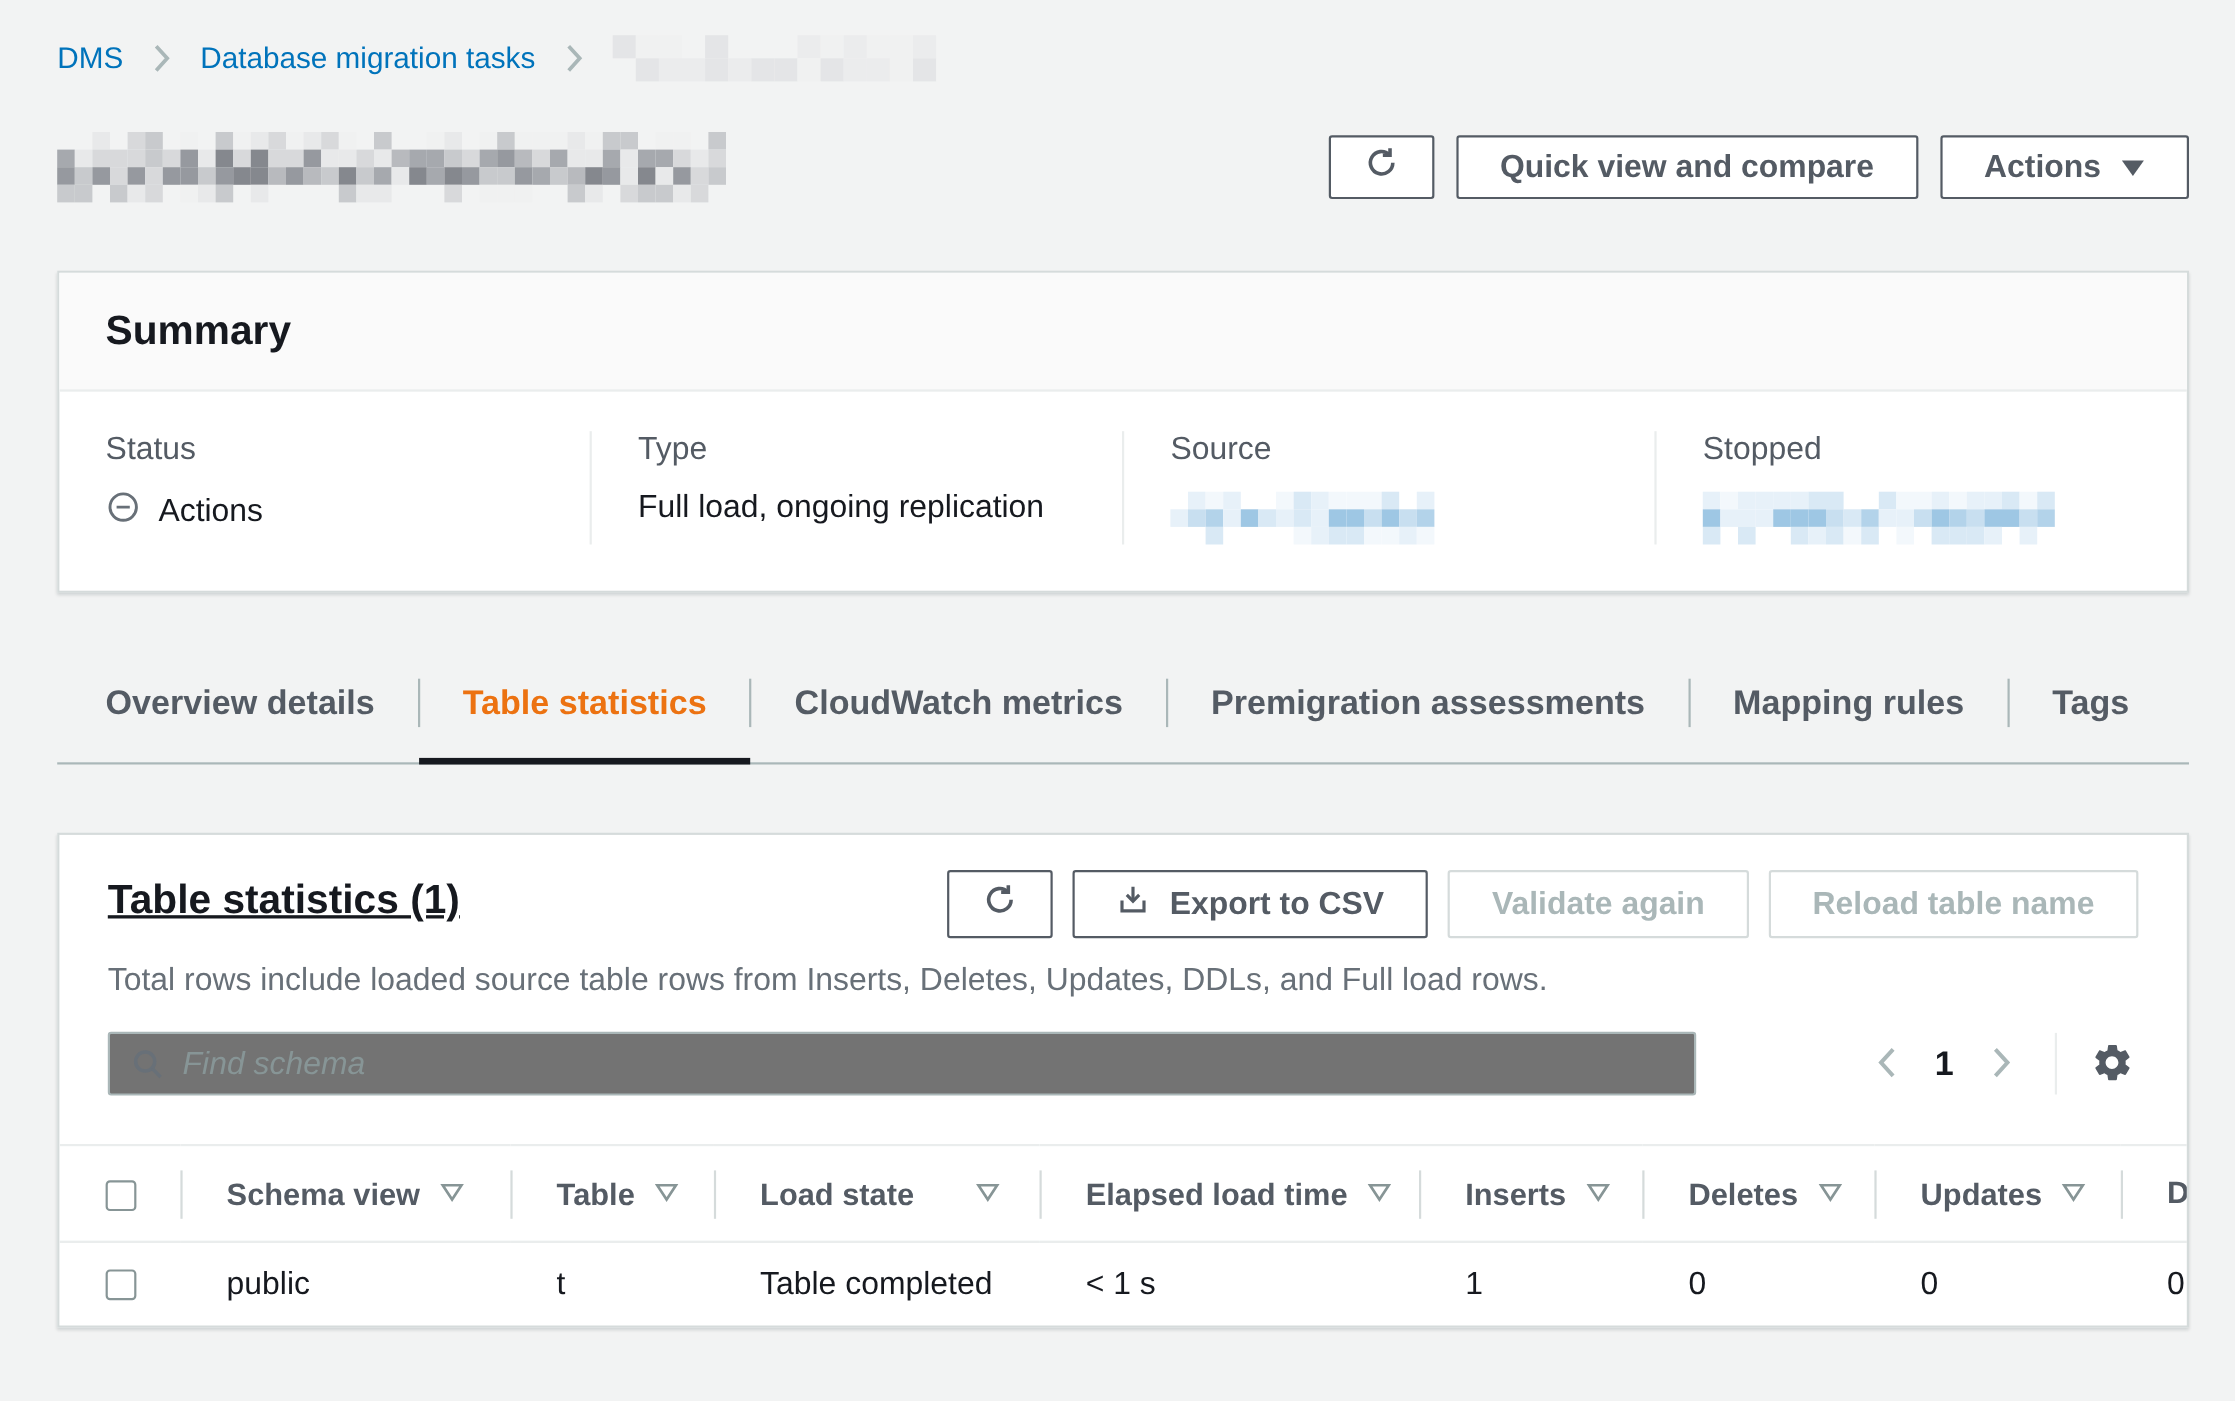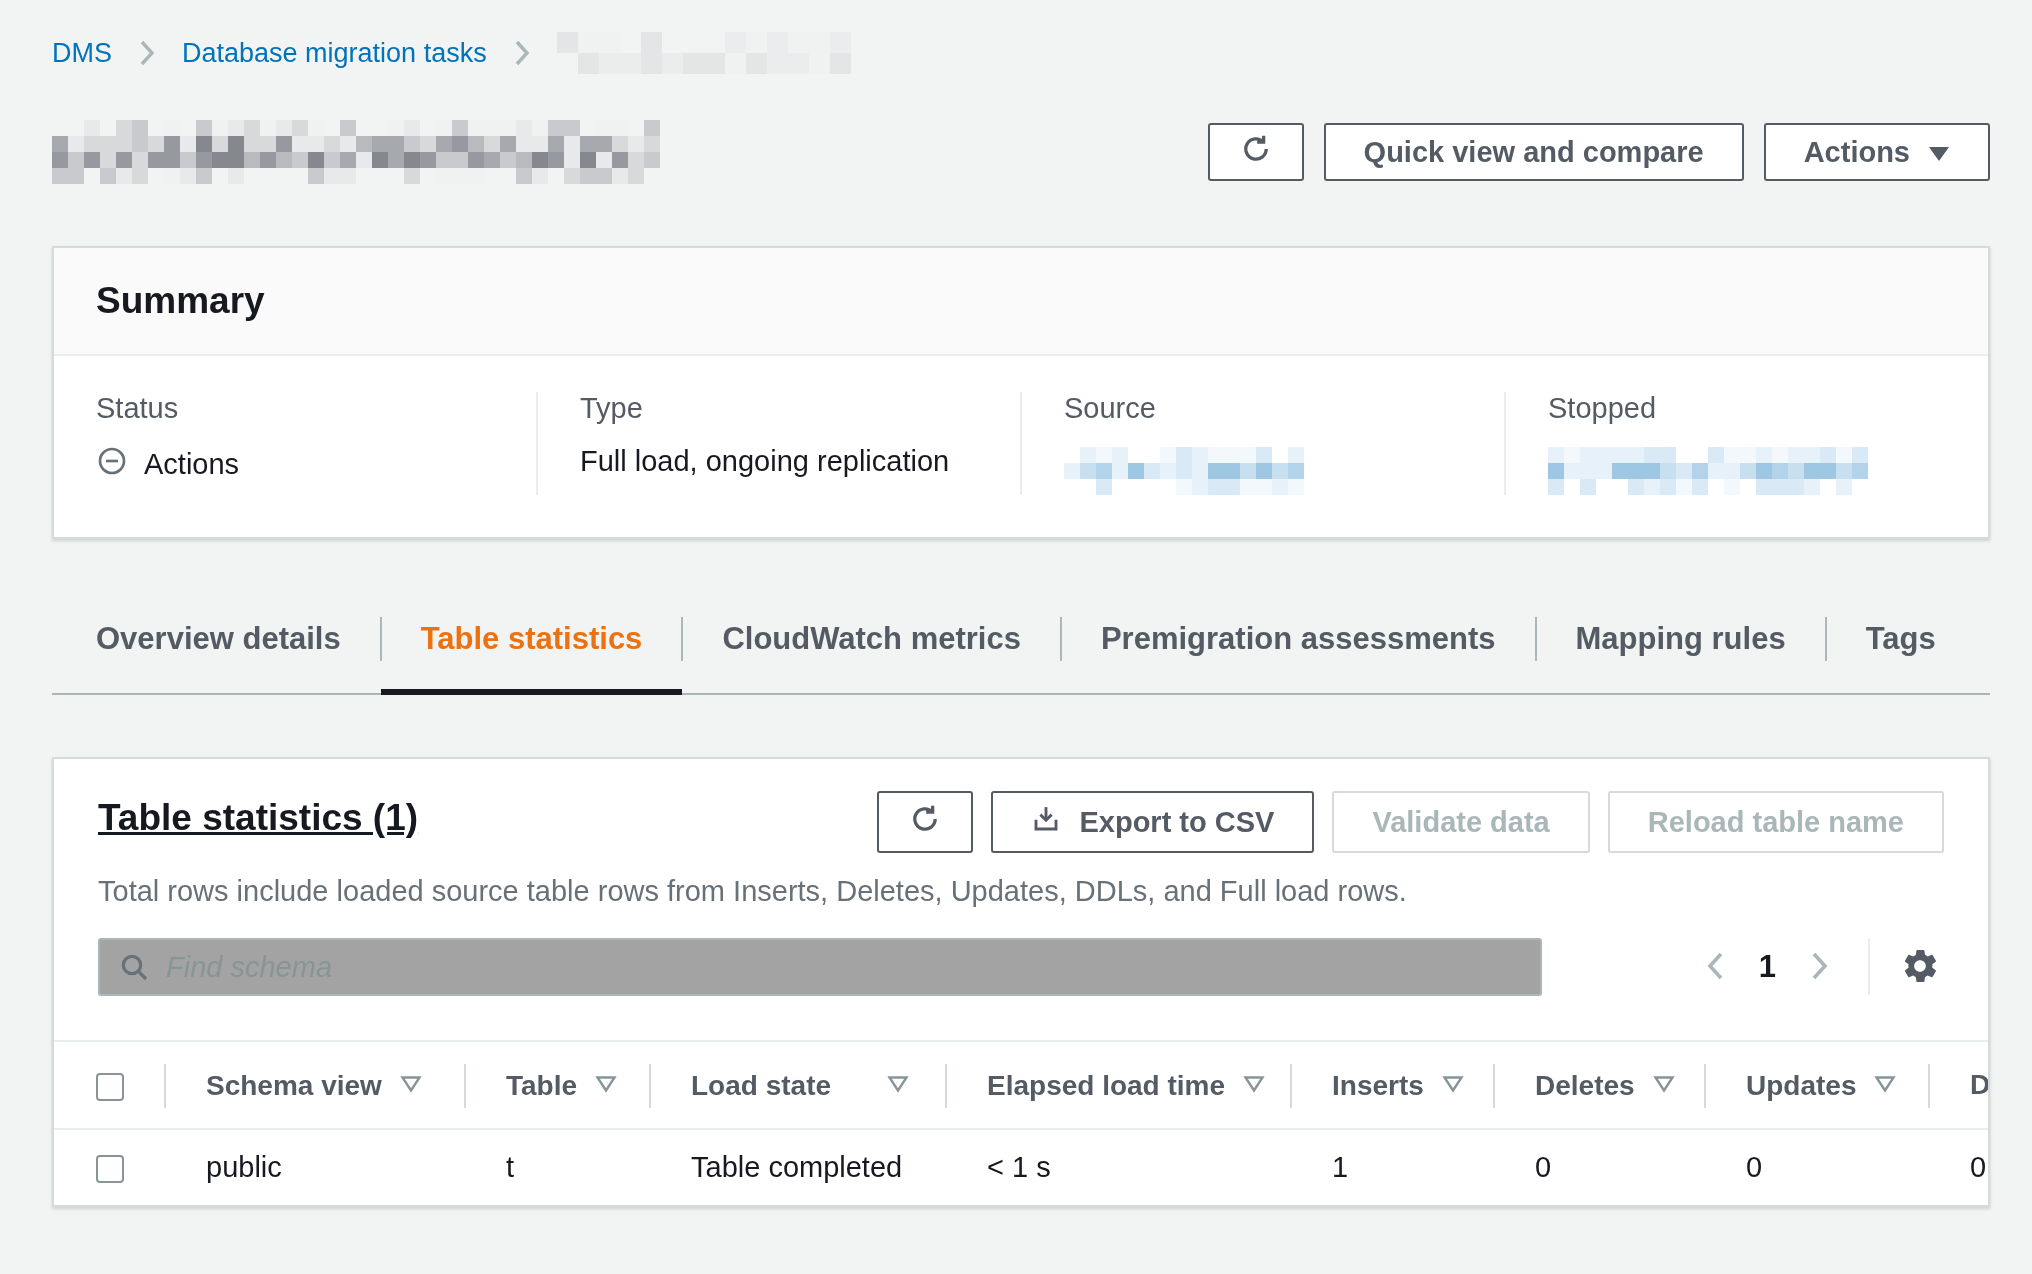--- a/index.html
+++ b/index.html
@@ -62,21 +62,21 @@
   .tp-title-row { display: flex; justify-content: space-between; align-items: flex-start; }
   .tp-title-row h2 { font-size: 37px; font-weight: bold; padding-top: 6px; text-decoration: underline; }
   .tp-actions { display: flex; gap: 18px; }
   .tp-actions .btn { height: 62px; }
   .tp-desc { margin-top: 22px; font-size: 29px; color: #687078; }
   .tp-toolbar { margin-top: 30px; display: flex; align-items: center; }
   .search-box { position: relative; width: 1444px; }
   .search-box input {
     width: 100%; height: 58px; border: 2px solid #aab7b8; border-radius: 3px;
     padding: 0 20px 0 66px; font-family: "Liberation Sans", sans-serif;
-    font-size: 29px; color: #16191f; background: #a3a3a3; outline: none;
+    font-size: 29px; color: #16191f; background: #737373; outline: none;
   }
   .search-box input::placeholder { color: #879596; font-style: italic; }
   .search-glyph { position: absolute; left: 20px; top: 13px; pointer-events: none; }
   .pager { margin-left: auto; display: flex; align-items: center; }
   .pager .chev { background: none; border: none; cursor: pointer; padding: 6px; display: flex; }
   .pager .page-num { font-size: 31px; font-weight: bold; color: #16191f; margin: 0 26px; }
   .pager .vdiv { width: 2px; height: 56px; background: #eaeded; margin: 0 26px 0 30px; }
   .pager .gear-btn { background: none; border: none; cursor: pointer; display: flex; padding: 4px; }
 
   
@@ -492,21 +492,21 @@
             <span>
               <svg width="30" height="30" viewBox="0 0 24 24" fill="none" stroke="#545b64" stroke-width="2.3">
                 <path d="M12 2.5 V12.5"></path>
                   <path d="M7.5 8.5 L12 13 L16.5 8.5"></path>
                   <path d="M4 12.5 V20 H20 V12.5"></path>
               </svg>
             </span>
             <span>Export to CSV</span>
           </button>
           <button class="btn disabled" aria-disabled="true">
-            <span>Validate data</span>
+            <span>Validate again</span>
           </button>
           <button class="btn disabled" aria-disabled="true">
             <span>Reload table name</span>
           </button>
         </div>
       </div>
       <p class="tp-desc">Total rows include loaded source table rows from Inserts, Deletes, Updates, DDLs, and Full load rows.</p>
 
       <div class="tp-toolbar">
         <div class="search-box">

